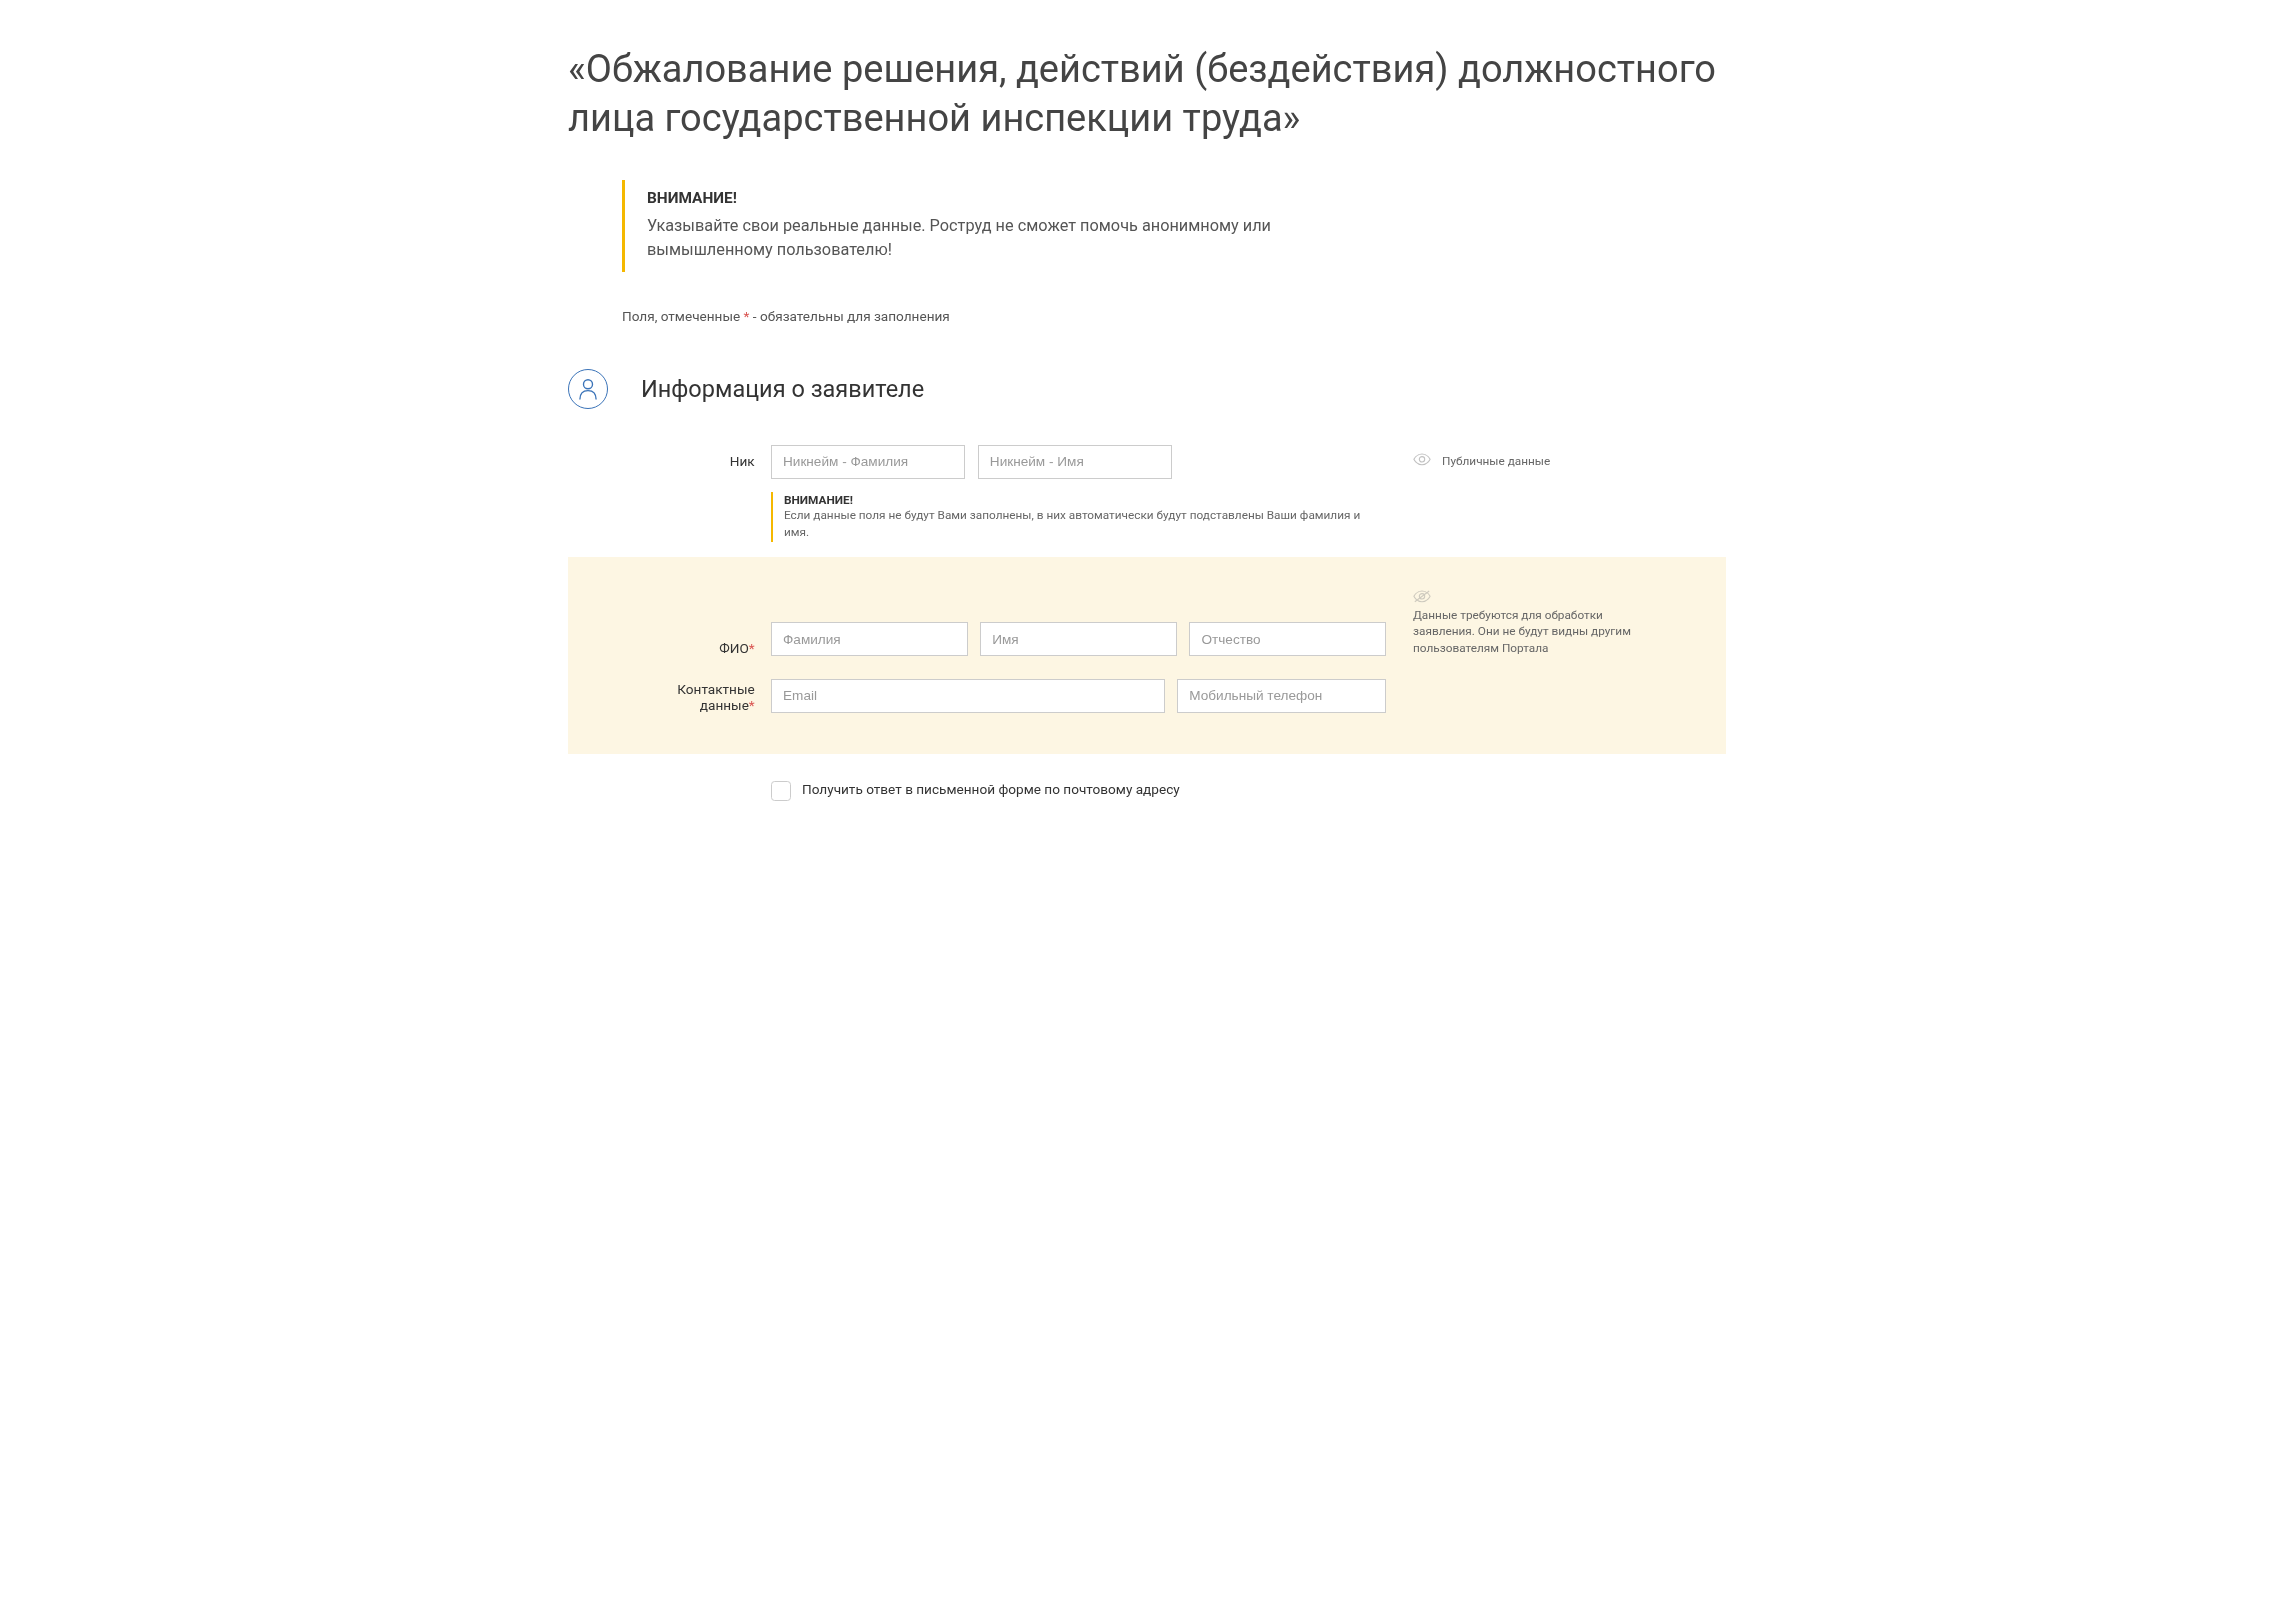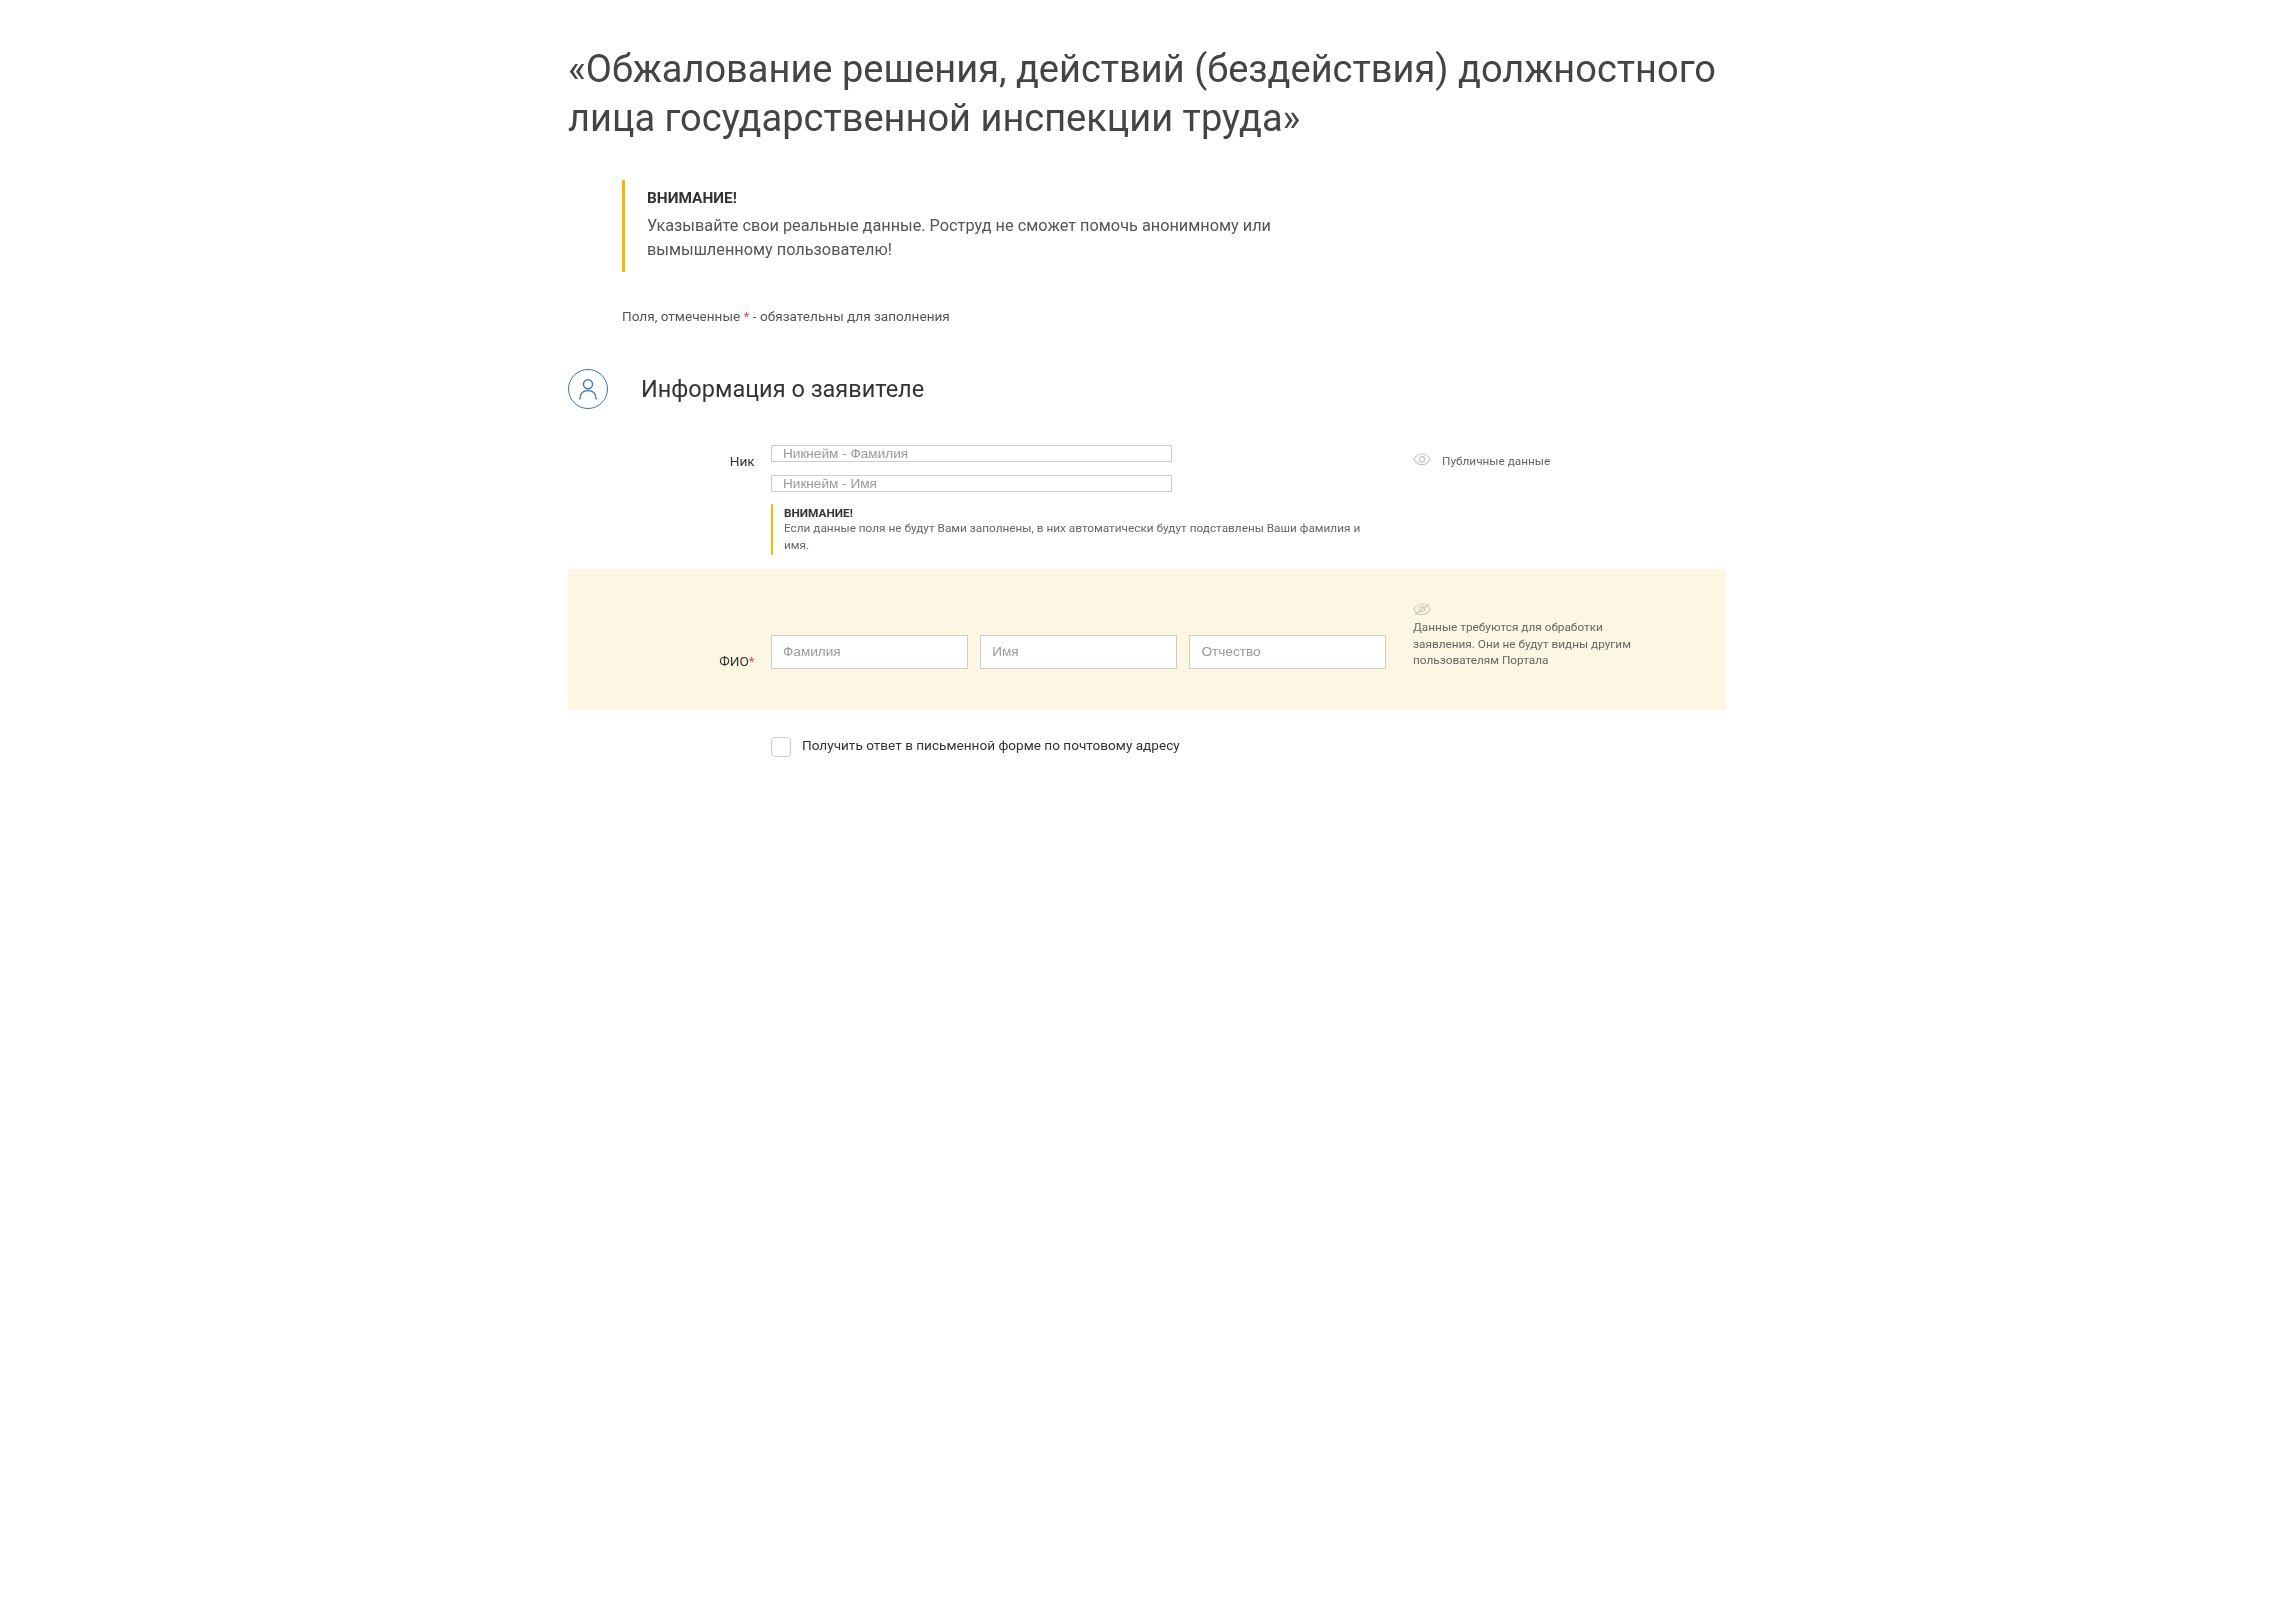--- a/index.html
+++ b/index.html
@@ -187,21 +187,20 @@
       margin-right: 11px;
       cursor: pointer;
       flex-shrink: 0;
     }
     .checkbox-label {
       font-size: 13.6px;
       color: #333;
     }
     .input-half {
       max-width: 401px;
-      flex-direction: column;
     }
     .private-side {
       position: relative;
       flex-direction: column;
     }
   </style>
 </head>
 <body>
 
 <div class="container">
@@ -270,20 +269,32 @@
             <svg width="18" height="12.7" viewBox="0 0 20 14" fill="none" stroke="#888" stroke-width="1.2">
               <path d="M1 7 C1 7, 4 1, 10 1 C16 1, 19 7, 19 7 C19 7, 16 13, 10 13 C4 13, 1 7, 1 7 Z"></path>
               <circle cx="10" cy="7" r="3"></circle>
               <line x1="2" y1="13" x2="18" y2="1"></line>
             </svg>
           </span>
           <span class="side-text">Данные требуются для обработки заявления. Они не будут видны другим пользователям Портала</span>
         </div>
       </div>
 
+      <div class="form-row contact-row">
+        <div class="form-label-col">
+          <span>Контактные данные</span><span class="required-star">*</span>
+        </div>
+        <div class="form-input-col">
+          <div class="input-row">
+            <input type="text" placeholder="Email" style="">
+            <input type="text" placeholder="Мобильный телефон" style="">
+          </div>
+        </div>
+        <div class="form-side-col"></div>
+      </div>
 
 
     </div>
 
     <div class="checkbox-row">
       <div class="checkbox"></div>
       <span class="checkbox-label">Получить ответ в письменной форме по почтовому адресу</span>
     </div>
 
   </div>

